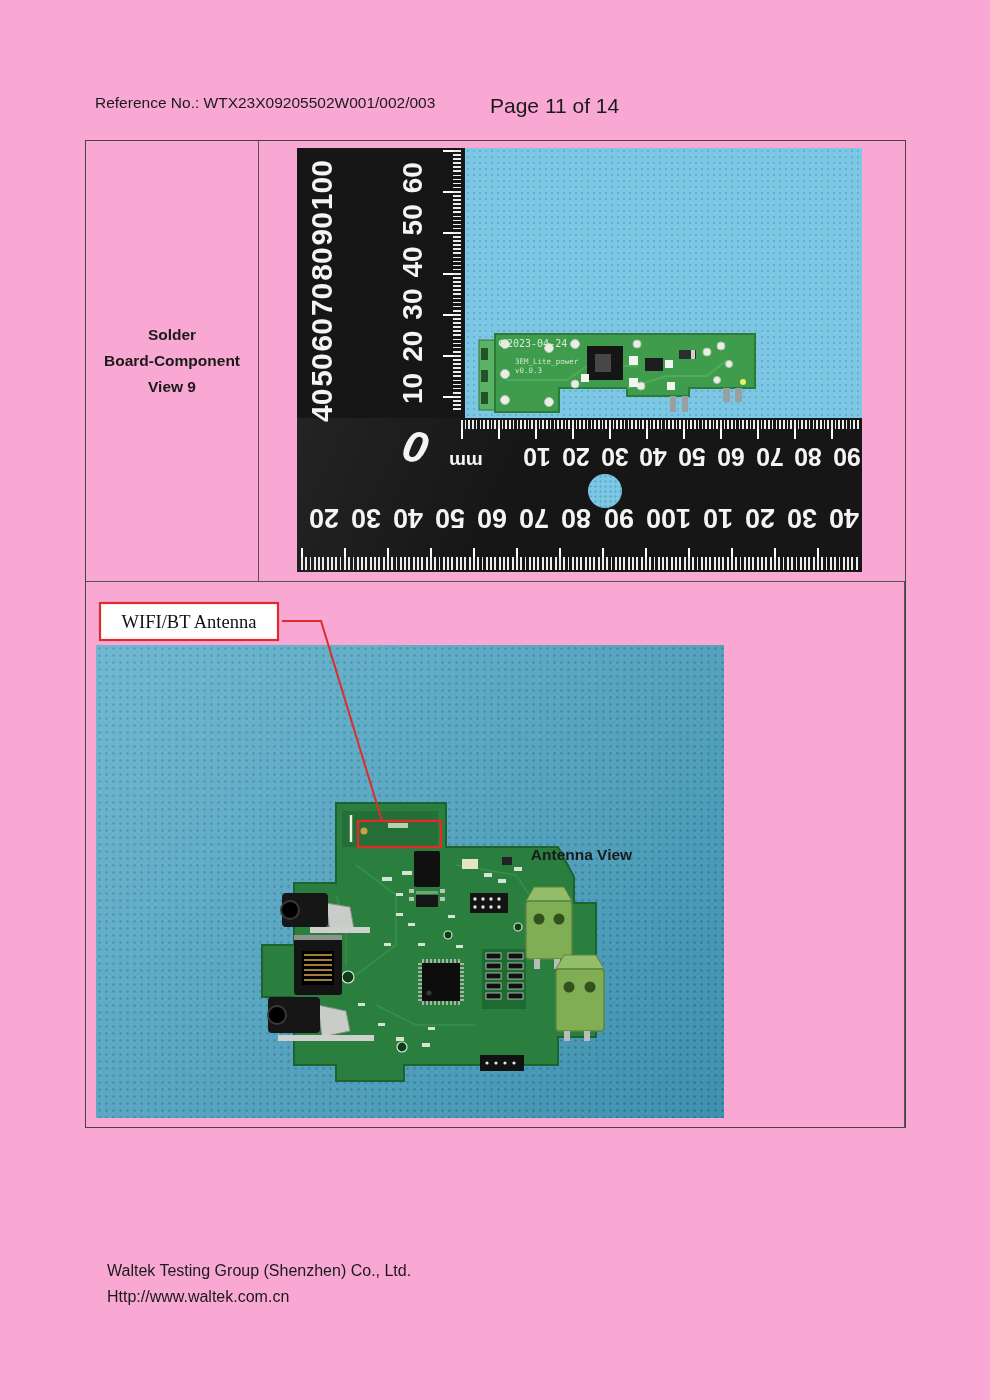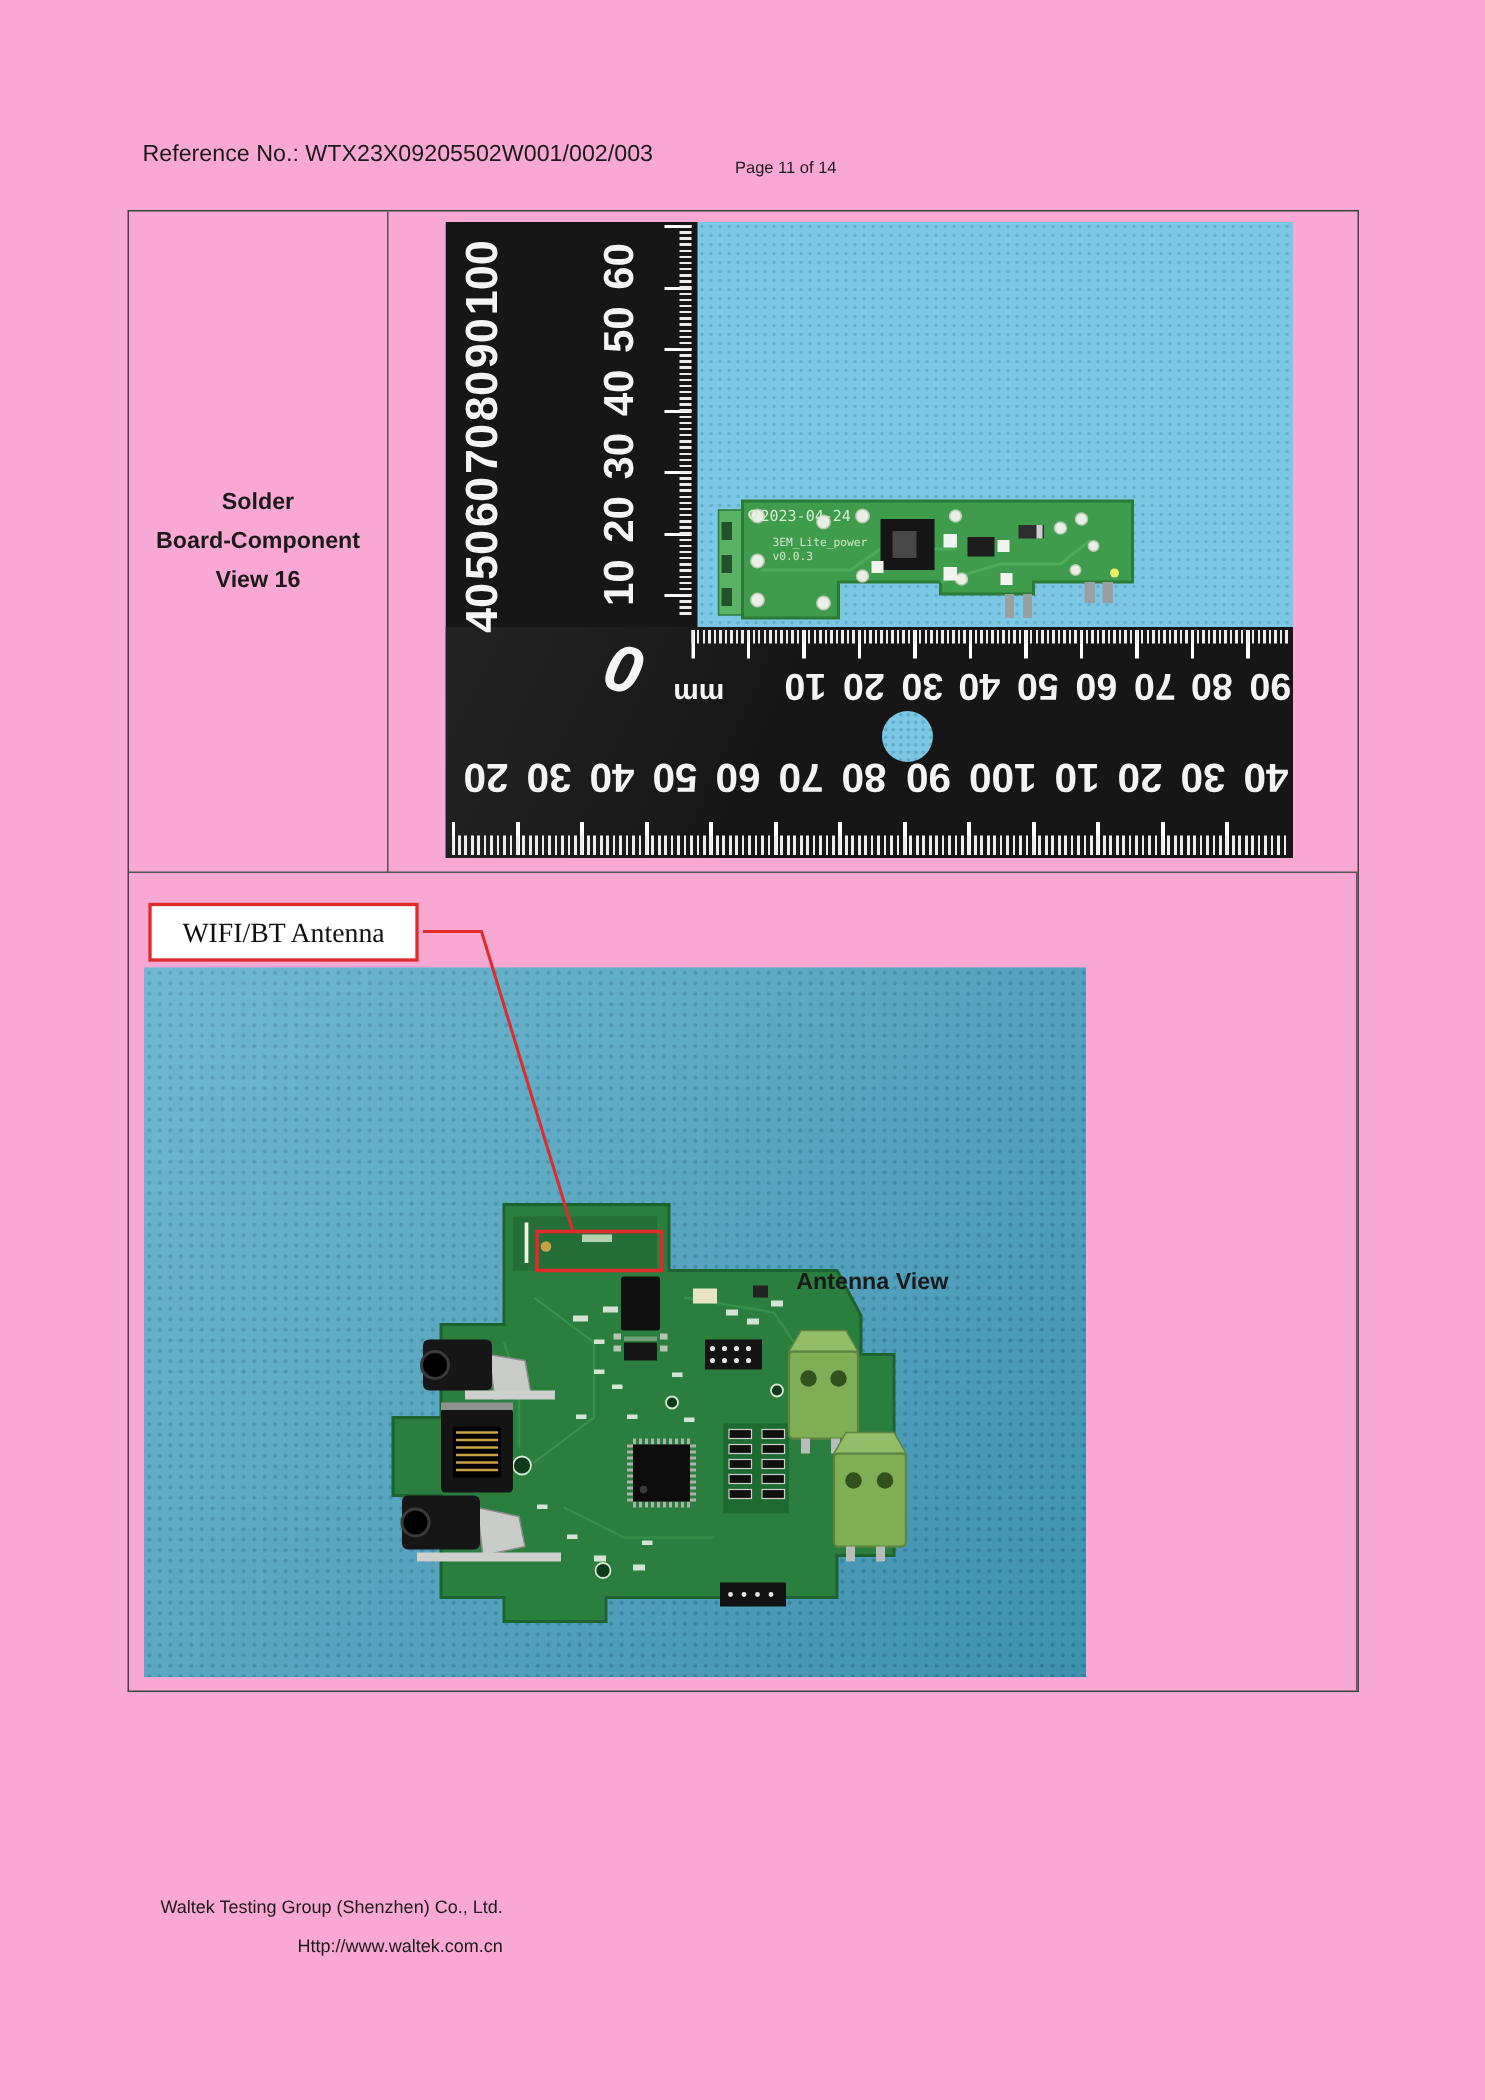--- a/index.html
+++ b/index.html
@@ -2,21 +2,21 @@
 <html><head>
 <meta charset="utf-8">
 <style>
   html,body { margin:0; padding:0; background:#fff; }
   .page {
     position:relative; width:990px; height:1400px; background:#f9a8d4;
     font-family:"Liberation Sans", sans-serif; color:#1a1a1a; overflow:hidden;
   }
   
   .hdr-ref { position:absolute; left:95px; top:94px; font-size:15.5px; }
-  .hdr-page { position:absolute; left:490px; top:106px; font-size:11px; }
+  .hdr-page { position:absolute; left:490px; top:94px; font-size:21px; }
 
   
   .report-table {
     position:absolute; left:85px; top:140px; width:819px; height:986px;
     border:1.5px solid #444; display:grid;
     grid-template-columns:173px 1fr; grid-template-rows:441px 1fr;
   }
   .cell { position:relative; }
   .cell.lbl { border-right:1px solid #555; display:flex; flex-direction:column;
     align-items:center; justify-content:center; text-align:right;
@@ -70,36 +70,36 @@
     background-color:#4da7c6;
     background-image:
       linear-gradient(135deg, rgba(255,255,255,0.20), rgba(0,45,70,0.18)),
       radial-gradient(rgba(8,70,100,0.30) 1.2px, transparent 1.5px);
     background-size:100% 100%, 7px 7px;
   }
   .pcb2-svg { position:absolute; left:0; top:0; }
   .annot-svg { position:absolute; left:0; top:0; z-index:5; pointer-events:none; }
 
   
-  .ftr { position:absolute; left:107px; top:1258px; font-size:12px; line-height:26px;text-align:right; }
+  .ftr { position:absolute; left:107px; top:1258px; font-size:16px; line-height:26px; }
 </style>
 </head>
 <body>
 
 <div class="page">
 
   <div class="hdr-ref">Reference No.: WTX23X09205502W001/002/003</div>
   <div class="hdr-page">Page 11 of 14</div>
 
   <div class="report-table">
 
     <div class="cell lbl row-top">
       <div>Solder</div>
       <div>Board-Component</div>
-      <div>View 16</div>
+      <div>View 9</div>
     </div>
 
     <div class="cell row-top">
       <div class="photo1">
         <div class="ruler-v"></div>
         <div class="ruler-h"></div>
         <div class="ruler-sheen"></div>
         <div class="ruler-hole"></div>
 
         <div class="vt-major"></div>

